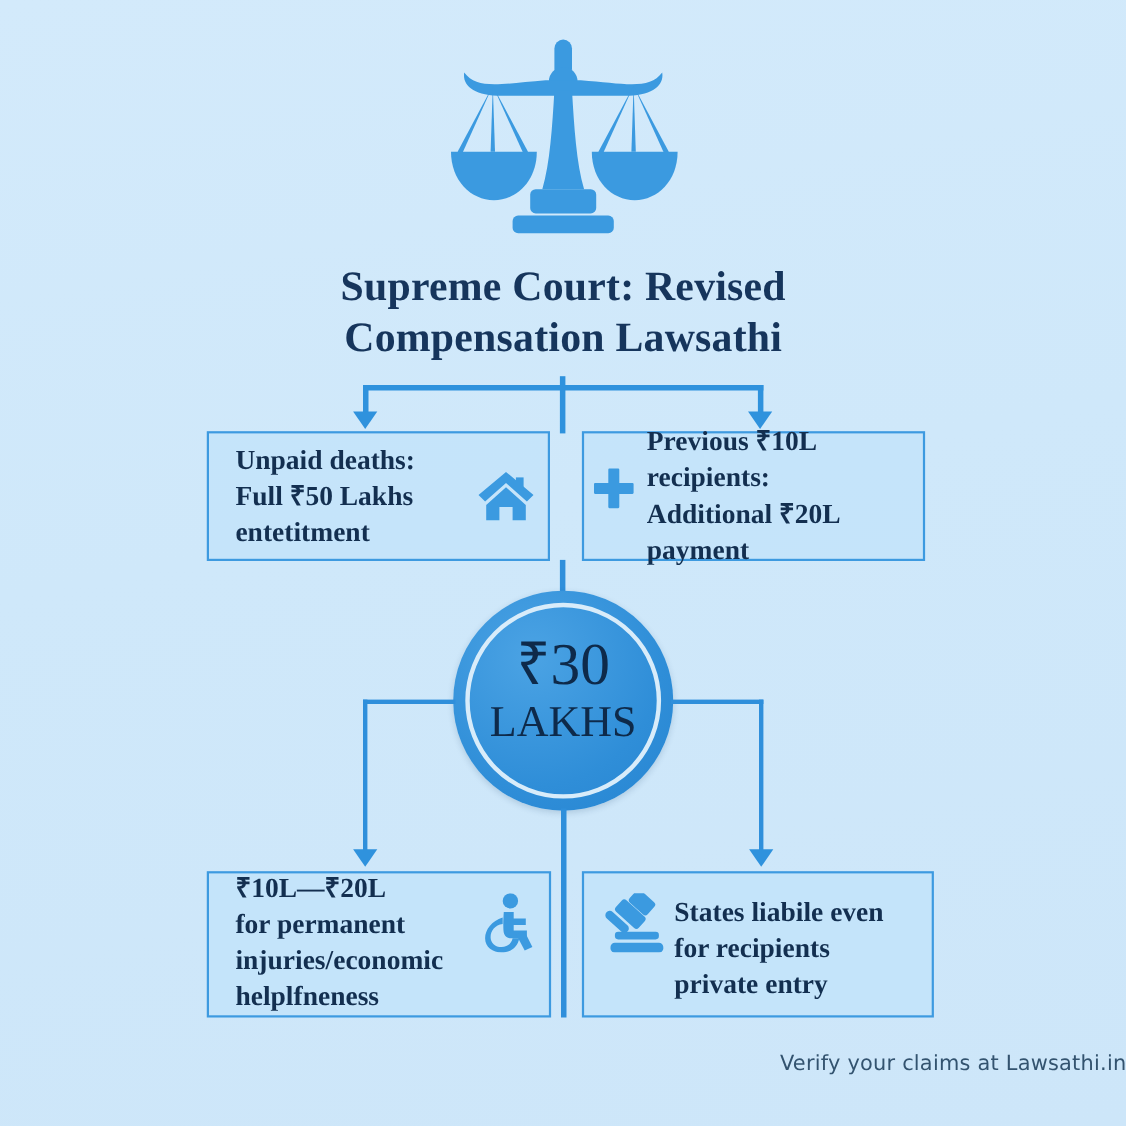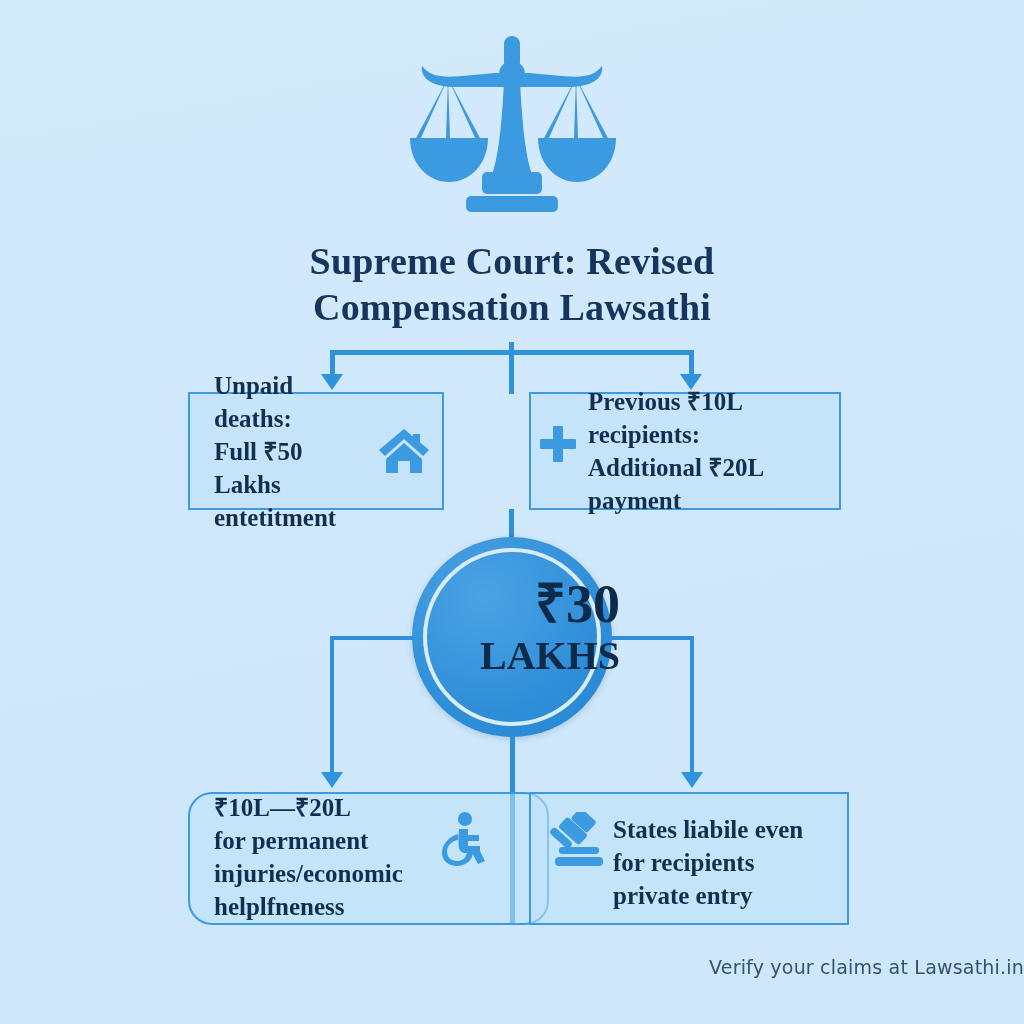--- a/index.html
+++ b/index.html
@@ -42,23 +42,23 @@
     box-sizing:border-box;
     display:flex;align-items:center;
   }
   .box .txt{
     color:#132f50;font-weight:bold;
     font-size:25px;line-height:33px;
   }
   .box .ic{flex:none;}
   .box .ic svg{display:block;}
 
-  #box-tl{left:188px;top:392px;width:256px;height:118px;padding:10px 12px 10px 24px;gap:12px;}
+  #box-tl{left:188px;top:392px;width:312px;height:118px;padding:10px 12px 10px 24px;gap:12px;}
   #box-tr{left:529px;top:392px;width:312px;height:118px;padding:10px 8px 10px 7px;}
-  #box-bl{left:188px;top:792px;width:361px;height:133px;padding:4px 8px 8px 24px;border-radius:24px;}
+  #box-bl{left:188px;top:792px;width:313px;height:133px;padding:4px 8px 8px 24px;}
   #box-br{left:529px;top:792px;width:320px;height:133px;padding:8px 10px 0 16px;}
 
   #box-tl .txt{width:215px;}
   #box-tl .ic{margin-left:8px;}
   #box-tr .ic{margin-right:10px;margin-top:-14px;}
   #box-tr .txt{width:256px;}
   #box-bl .txt{width:222px;}
   #box-bl .ic{margin-left:4px;align-self:flex-start;margin-top:14px;}
   #box-br .ic{margin-right:8px;align-self:flex-start;margin-top:10px;}
   #box-br .txt{width:224px;}
@@ -69,21 +69,21 @@
     border-radius:50%;
     background:radial-gradient(circle at 36% 30%,#4ba3e4 0%,#2f8ed8 62%,#2684d1 100%);
     box-shadow:0 2px 6px rgba(20,60,100,.18);
   }
   .circle .ring{
     position:absolute;left:11px;top:11px;right:11px;bottom:11px;
     border-radius:50%;border:4px solid #d8ecfa;
   }
   .circle .cap{
     position:absolute;left:-8px;right:-8px;top:38px;
-    text-align:right;color:#0e2a4a;font-weight:bold;
+    text-align:center;color:#0e2a4a;font-weight:normal;
     line-height:58px;
   }
   .circle .amt{display:block;font-size:54px;}
   .circle .unit{display:block;font-size:40px;margin-top:-6px;}
 
   
   .footer{
     position:absolute;left:0;top:956px;width:1024px;text-align:right;
     font-family:"DejaVu Sans","Liberation Sans",sans-serif;
     font-size:19px;color:#33536f;letter-spacing:.2px;

